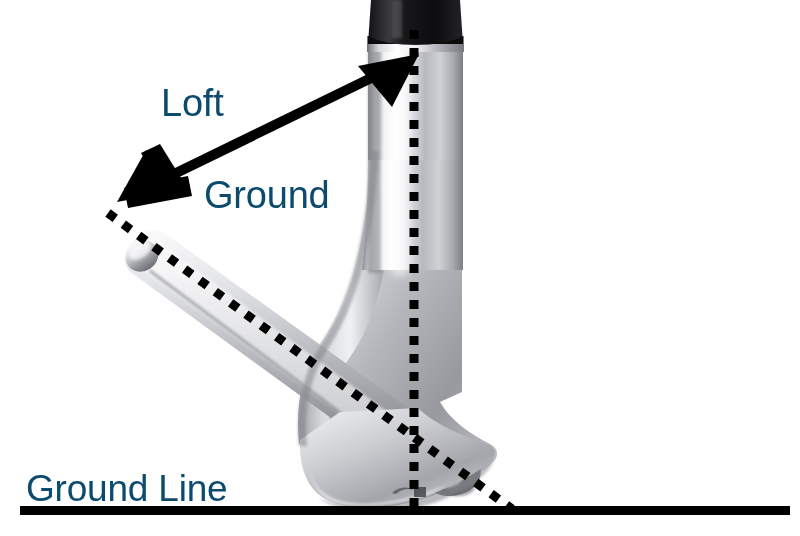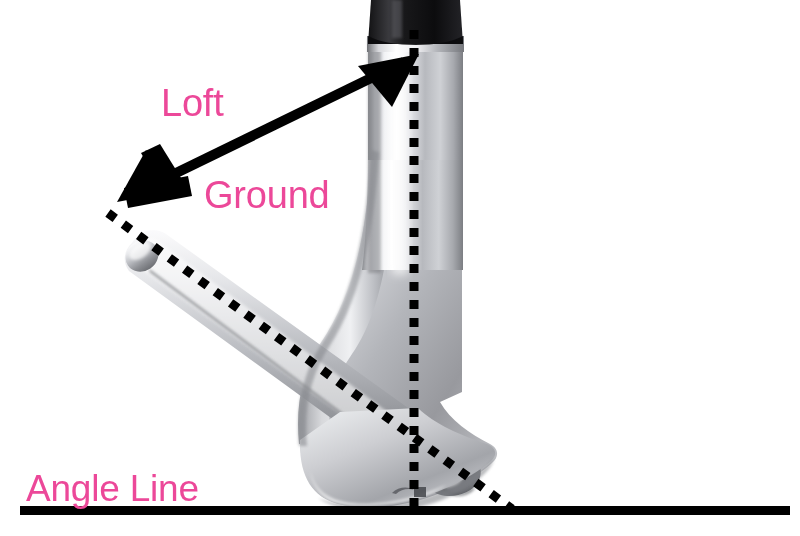--- a/index.html
+++ b/index.html
@@ -18,21 +18,21 @@
   #diagram-svg {
     position: absolute;
     left: 0;
     top: 0;
     width: 800px;
     height: 536px;
     display: block;
   }
   .label-text {
     position: absolute;
-    color: #ec4899;
+    color: #0c4a6e;
     white-space: nowrap;
     line-height: 1;
     font-family: "Liberation Sans", sans-serif;
     font-weight: 400;
     letter-spacing: -0.2px;
   }
   #label-loft {
     left: 161px;
     top: 84px;
     font-size: 38px;
@@ -233,15 +233,15 @@
       <polygon points="124,188 188,176 192,196 128,208"></polygon>
       <polygon points="141,153 160,144 186,186 166,196"></polygon>
     </g>
 
   </svg>
 
   <div class="label-text" id="label-loft">Loft</div>
 
   <div class="label-text" id="label-angle">Ground</div>
 
-  <div class="label-text" id="label-ground-line">Angle Line</div>
+  <div class="label-text" id="label-ground-line">Ground Line</div>
 
 </div>
 
 </body></html>

